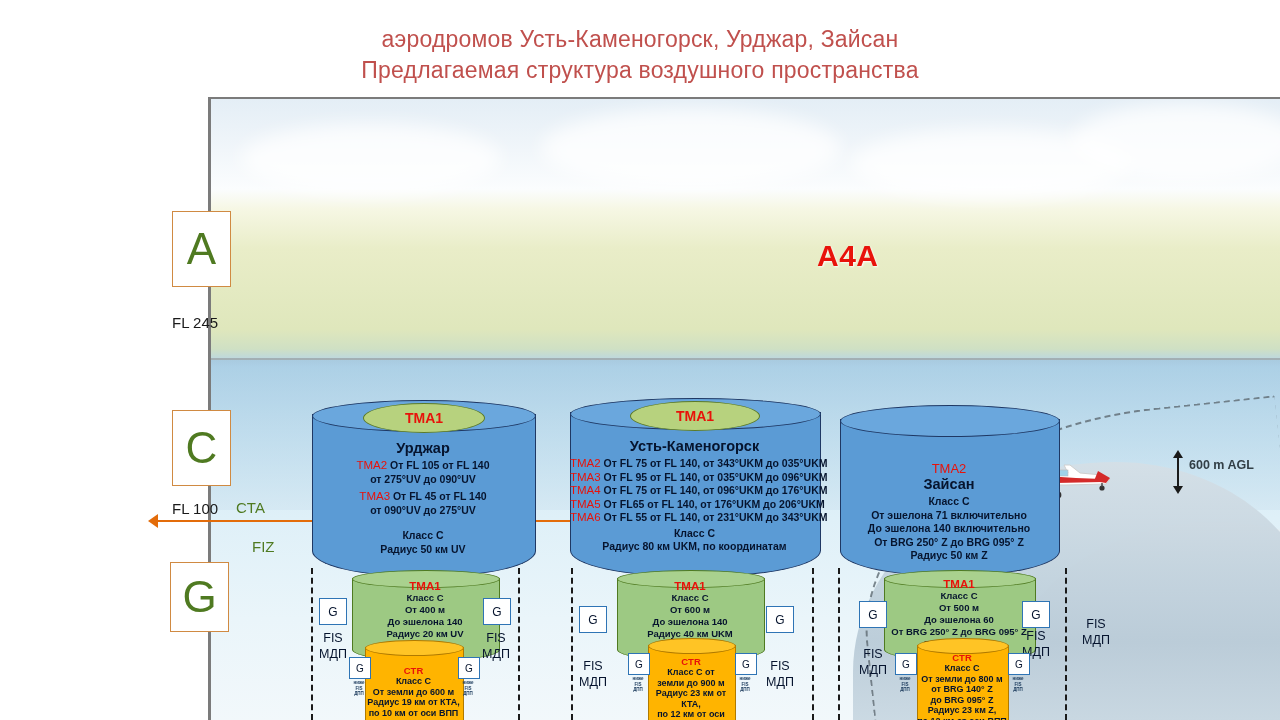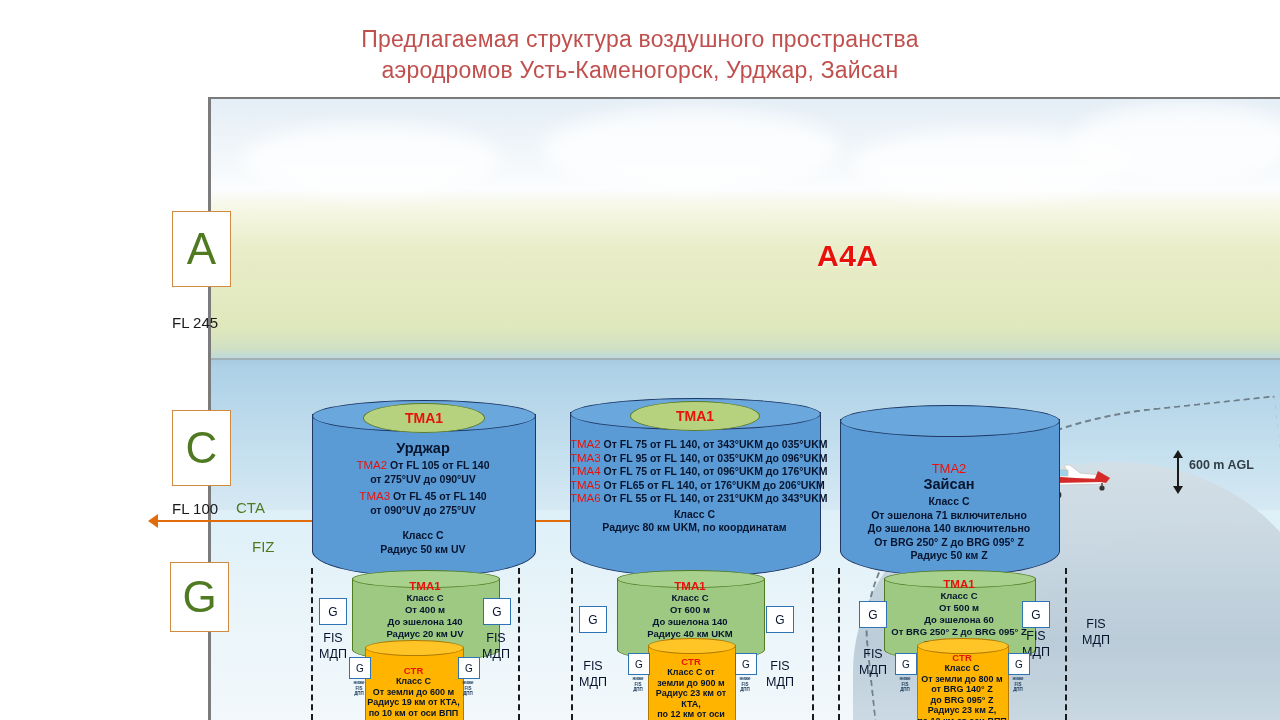--- a/index.html
+++ b/index.html
@@ -146,22 +146,22 @@
     display:flex;align-items:center;justify-content:center;
     font-size:10px;color:#06142e;
   }
   .fis-block{position:absolute;text-align:center;color:#06142e;font-size:12.5px;line-height:16px;}
   .micro{position:absolute;font-size:4.5px;line-height:5.5px;color:#1b3a5c;text-align:center;font-weight:700;}
 </style>
 </head>
 <body>
 
 <div id="title">
+  <div>аэродромов Усть-Каменогорск, Урджар, Зайсан</div>
   <div>Предлагаемая структура воздушного пространства</div>
-  <div>аэродромов Усть-Каменогорск, Урджар, Зайсан</div>
 </div>
 
 <div id="scene">
 
   <div class="cloud" style="left:30px;top:25px;width:260px;height:70px;"></div>
   <div class="cloud" style="left:330px;top:10px;width:300px;height:80px;"></div>
   <div class="cloud" style="left:640px;top:30px;width:280px;height:70px;"></div>
   <div class="cloud" style="left:860px;top:5px;width:230px;height:75px;"></div>
 
   <div id="water"></div>
@@ -276,20 +276,21 @@
 </div>
 
 <div class="vdash" style="left:571px;top:568px;height:152px;"></div>
 <div class="vdash" style="left:812px;top:568px;height:152px;"></div>
 
 <div class="cyl" style="left:570px;top:398px;width:249px;height:178px;">
   <div class="cyl-body" style="height:164px;"></div>
   <div class="cyl-top"></div>
   <div class="cyl-inner-ell" style="left:60px;top:3px;width:128px;height:28px;">TMA1</div>
   <div class="cyl-text" style="top:40px;">
+    <div class="cyl-title">Усть-Каменогорск</div>
     <div class="cyl-line">
       <span class="tma-tag">TMA2</span>
       <span>От FL 75 от FL 140, от 343°UKM до 035°UKM</span>
     </div>
     <div class="cyl-line">
       <span class="tma-tag">TMA3</span>
       <span>От FL 95 от FL 140, от 035°UKM до 096°UKM</span>
     </div>
     <div class="cyl-line">
       <span class="tma-tag">TMA4</span>

